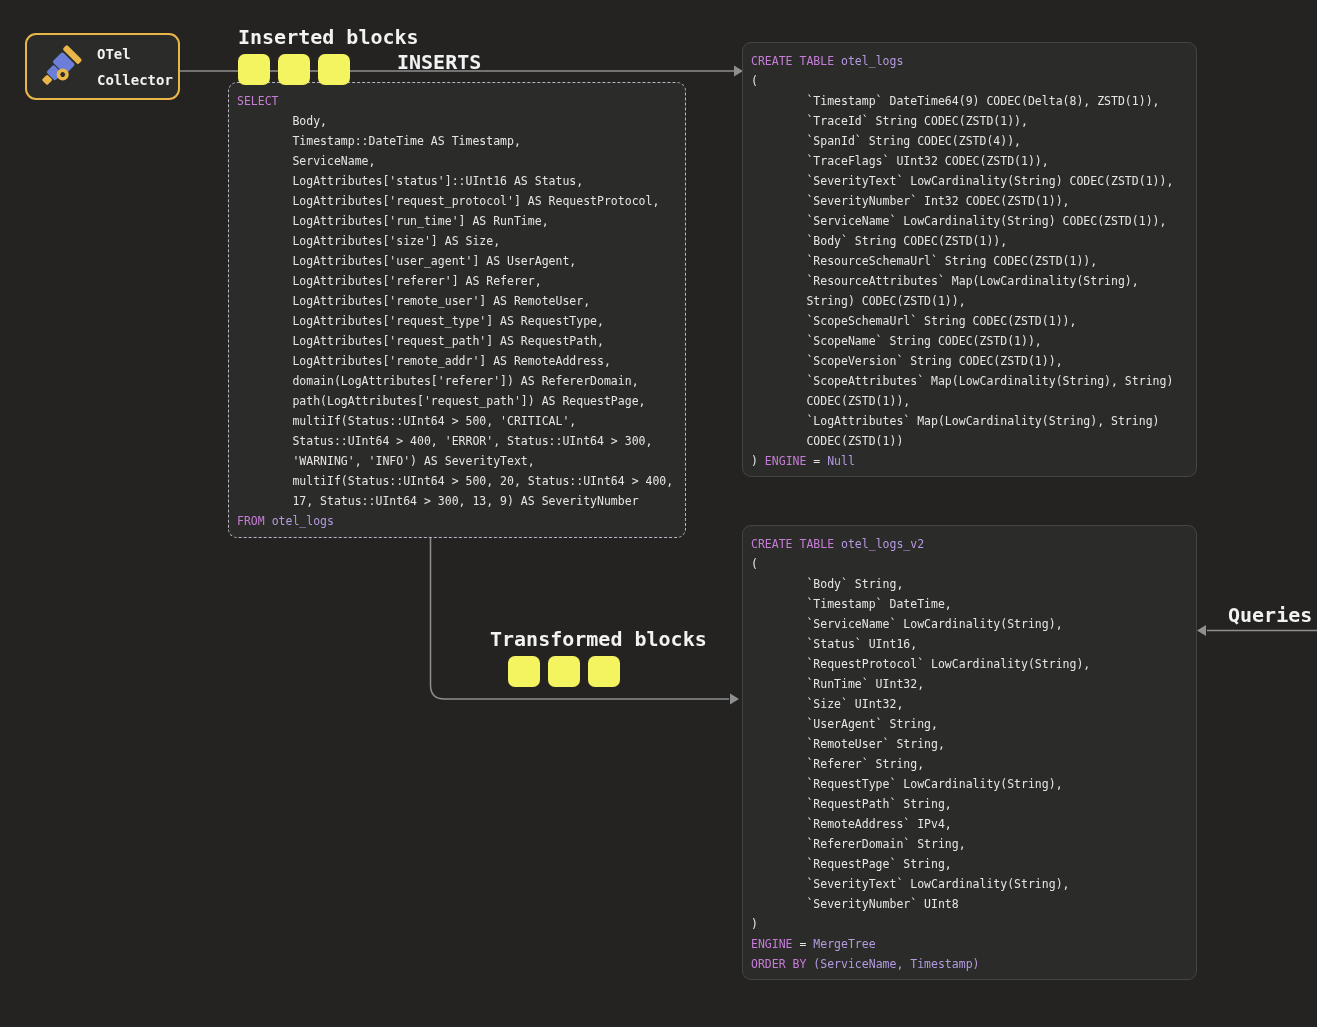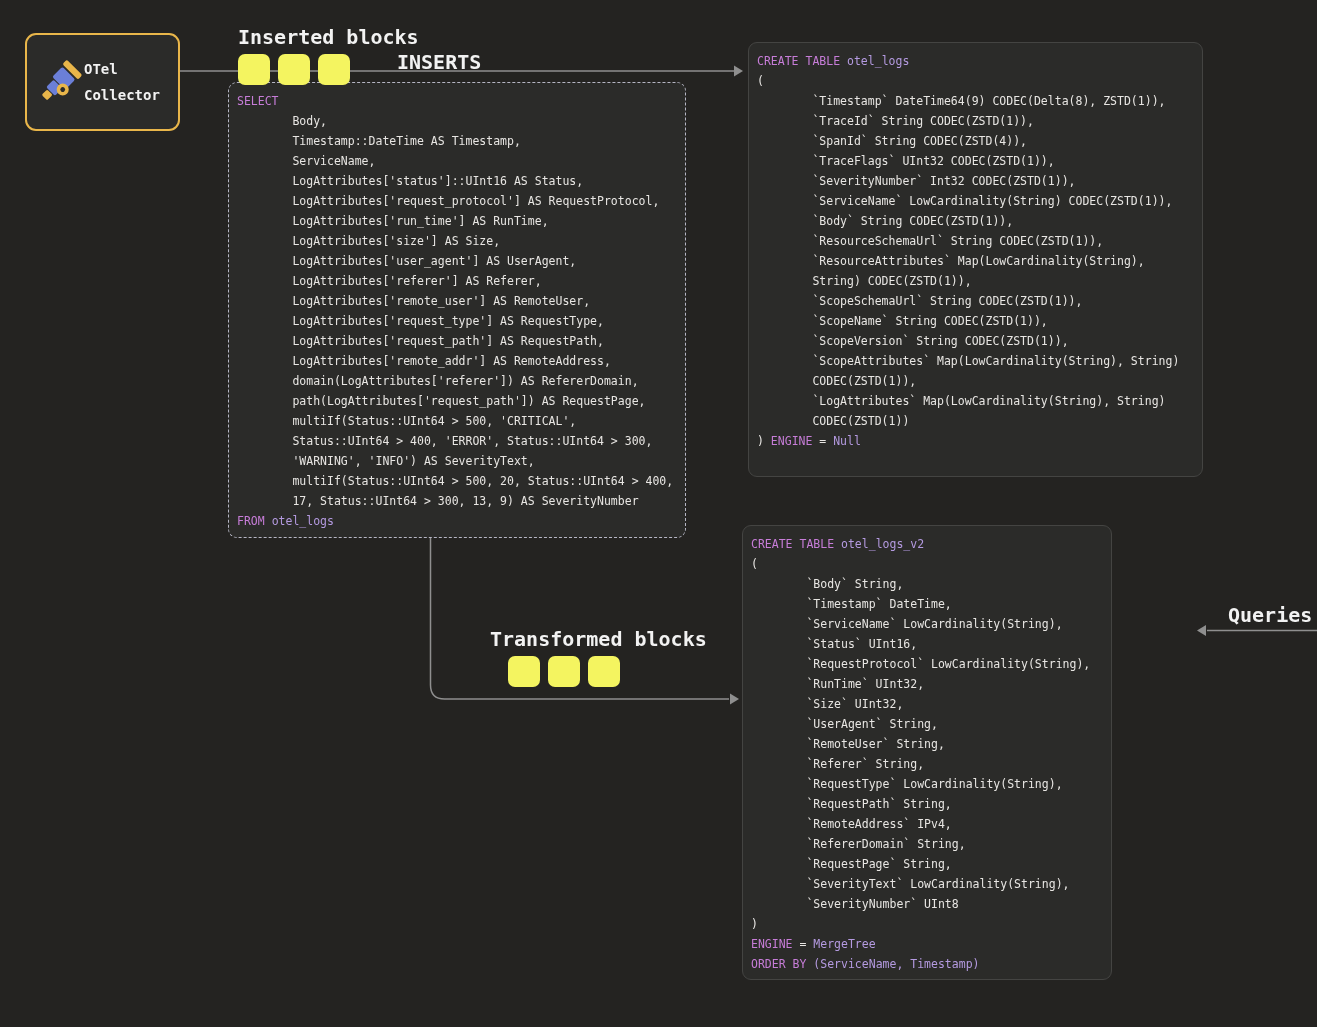--- a/index.html
+++ b/index.html
@@ -8,24 +8,24 @@
     --code-text:#e8e6e3; --arrow:#8f8f8f; --icon-blue:#6b7fd8;
   }
   html,body{margin:0;padding:0;background:var(--background);}
   #canvas{
     position:relative;width:1317px;height:1027px;overflow:hidden;
     background:var(--background);
     font-family:"DejaVu Sans Mono", monospace;
   }
   .connectors{position:absolute;inset:0;z-index:1;}
   .collector-box{
-    position:absolute;left:25px;top:33px;width:155px;height:98px;
+    position:absolute;left:25px;top:33px;width:155px;height:67px;
     box-sizing:border-box;border:2px solid var(--border-yellow);
     border-radius:11px;background:var(--panel);
-    display:flex;align-items:center;gap:1px;padding:0 8px 0 10px;z-index:3;
+    display:flex;align-items:center;gap:14px;padding:0 8px 0 10px;z-index:3;
   }
   .collector-box .icon{flex:0 0 auto;display:flex;}
   .collector-box .icon svg{overflow:visible;}
   .collector-title{font-size:14px;font-weight:bold;color:#f2f2f2;line-height:26px;}
   .label{
     position:absolute;font-size:20px;font-weight:bold;color:#f2f2f2;
     white-space:pre;z-index:3;
   }
   #label-inserted{left:238px;top:25px;}
   #label-inserts{left:378px;top:50px;margin-left:19px;}
@@ -35,22 +35,22 @@
   #squares-inserted{left:238px;top:54px;}
   #squares-transformed{left:508px;top:656px;}
   .sq{width:32px;height:31px;border-radius:7px;background:var(--accent-yellow);}
   .code-block{
     position:absolute;box-sizing:border-box;background:var(--panel);
     border:1px solid #444442;border-radius:9px;padding:8px;
     font-size:11.5px;line-height:20px;color:var(--code-text);z-index:2;
   }
   .code-block.dashed{border:1px dashed #b6b6c4;}
   #select-block{left:228px;top:82px;width:458px;height:456px;}
-  #otel-logs-block{left:742px;top:42px;width:455px;height:435px;margin-left:6px;}
-  #otel-logs-v2-block{left:742px;top:525px;width:370px;height:455px;}
+  #otel-logs-block{left:742px;top:42px;width:455px;height:435px;}
+  #otel-logs-v2-block{left:742px;top:525px;width:455px;height:455px;}
   .code-line{white-space:pre;}
   .tok-k{color:var(--keyword);}
   .tok-i{color:var(--identifier);}
   .tok-p{color:var(--code-text);}
 </style>
 </head>
 <body>
 
 <div id="canvas">
 
@@ -121,20 +121,21 @@
       <div class="code-line"><span class="tok-k">FROM</span><span class="tok-i"> otel_logs</span></div>
     </div>
 
   <div class="code-block" id="otel-logs-block">
       <div class="code-line"><span class="tok-k">CREATE TABLE</span><span class="tok-i"> otel_logs</span></div>
       <div class="code-line"><span class="tok-p">(</span></div>
       <div class="code-line"><span class="tok-p">        `Timestamp` DateTime64(9) CODEC(Delta(8), ZSTD(1)),</span></div>
       <div class="code-line"><span class="tok-p">        `TraceId` String CODEC(ZSTD(1)),</span></div>
       <div class="code-line"><span class="tok-p">        `SpanId` String CODEC(ZSTD(4)),</span></div>
       <div class="code-line"><span class="tok-p">        `TraceFlags` UInt32 CODEC(ZSTD(1)),</span></div>
+      <div class="code-line"><span class="tok-p">        `SeverityText` LowCardinality(String) CODEC(ZSTD(1)),</span></div>
       <div class="code-line"><span class="tok-p">        `SeverityNumber` Int32 CODEC(ZSTD(1)),</span></div>
       <div class="code-line"><span class="tok-p">        `ServiceName` LowCardinality(String) CODEC(ZSTD(1)),</span></div>
       <div class="code-line"><span class="tok-p">        `Body` String CODEC(ZSTD(1)),</span></div>
       <div class="code-line"><span class="tok-p">        `ResourceSchemaUrl` String CODEC(ZSTD(1)),</span></div>
       <div class="code-line"><span class="tok-p">        `ResourceAttributes` Map(LowCardinality(String),</span></div>
       <div class="code-line"><span class="tok-p">        String) CODEC(ZSTD(1)),</span></div>
       <div class="code-line"><span class="tok-p">        `ScopeSchemaUrl` String CODEC(ZSTD(1)),</span></div>
       <div class="code-line"><span class="tok-p">        `ScopeName` String CODEC(ZSTD(1)),</span></div>
       <div class="code-line"><span class="tok-p">        `ScopeVersion` String CODEC(ZSTD(1)),</span></div>
       <div class="code-line"><span class="tok-p">        `ScopeAttributes` Map(LowCardinality(String), String)</span></div>

